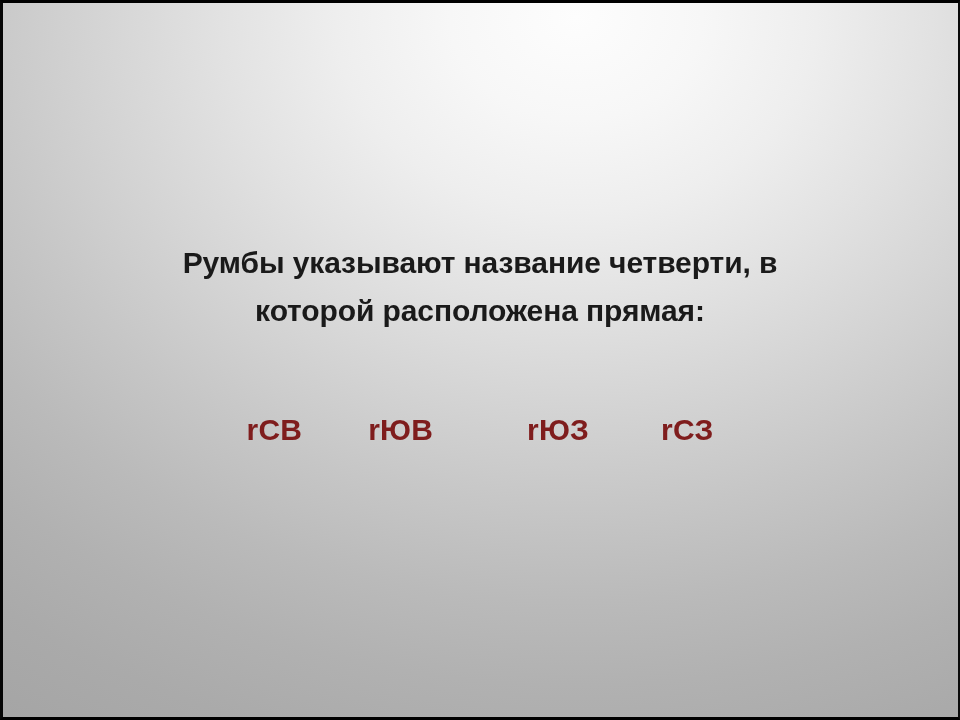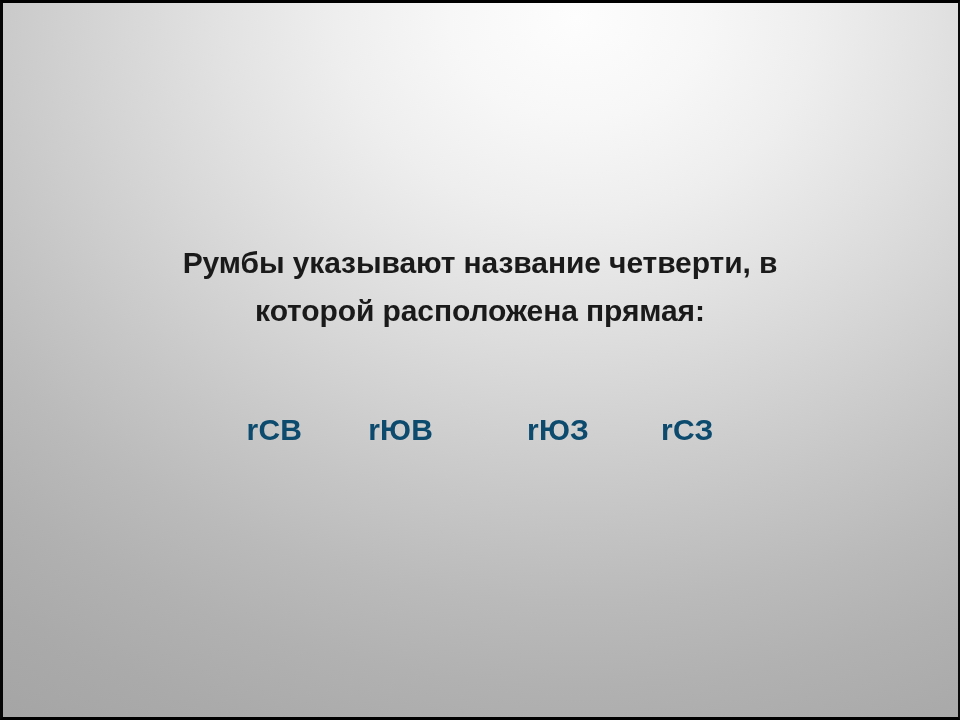--- a/index.html
+++ b/index.html
@@ -69,21 +69,21 @@
     position: absolute;
     left: 92px;
     top: 410px;
     width: 770px;
     display: flex;
     justify-content: center;
     align-items: baseline;
   }
 
   .bearing {
-    color: #0c4a6e;
+    color: #7f1d1d;
     font-size: 30px;
     font-weight: bold;
     letter-spacing: 0.2px;
   }
 
   .bearing-gap-1 { width: 66px; }
   .bearing-gap-2 { width: 94px; }
   .bearing-gap-3 { width: 72px; }
 </style>
 </head>

